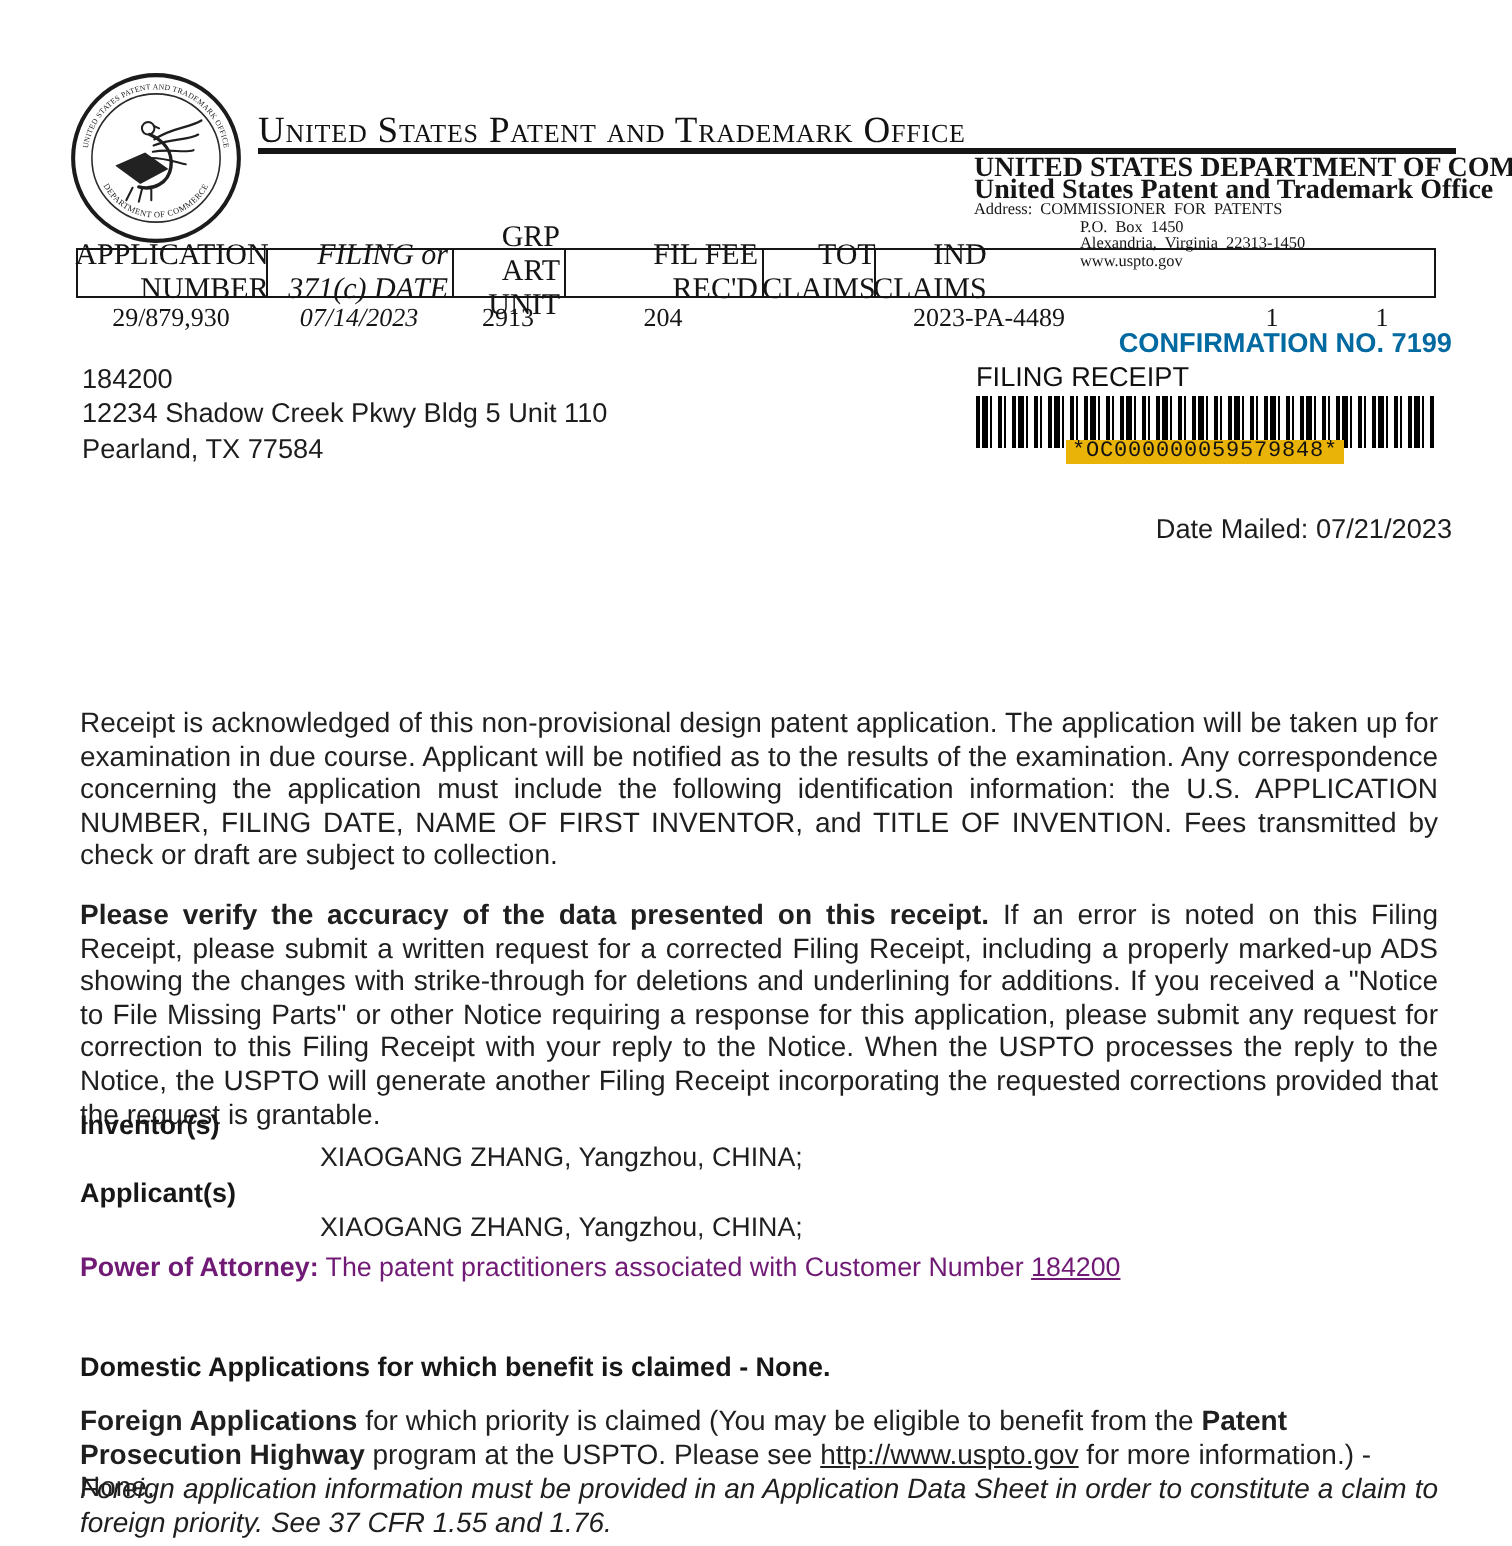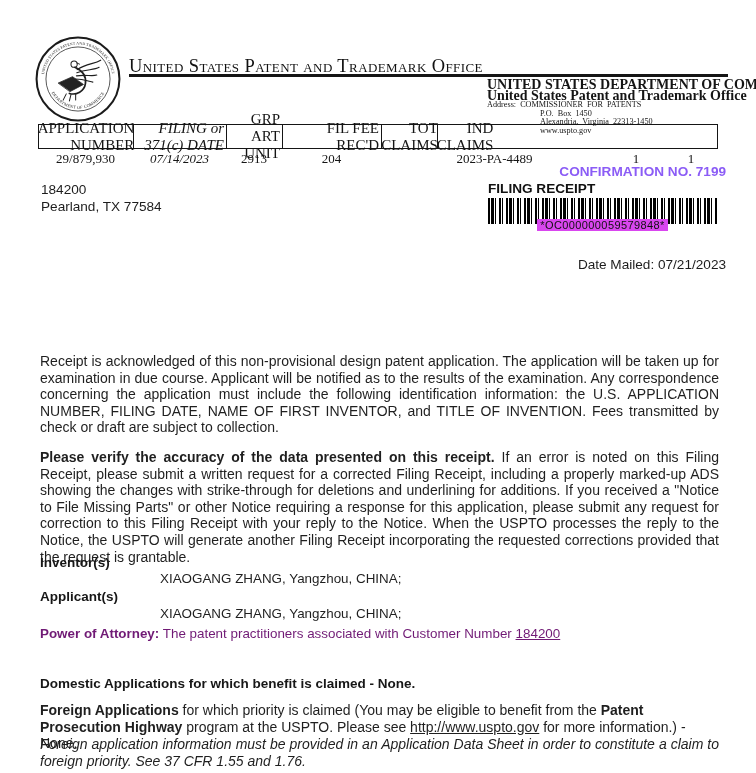--- a/index.html
+++ b/index.html
@@ -25,31 +25,31 @@
   .hcell{
     display:flex;align-items:center;justify-content:center;text-align:right;
     font-size:15px;line-height:1.12;height:23px;box-sizing:border-box;
     border-right:1.5px solid #151515;padding:0 2px;
   }
   .hcell:last-child{border-right:none;}
   .vrow{display:flex;}
   .vcell{box-sizing:border-box;text-align:center;font-size:13px;padding-top:2px;}
   .c0{width:95px;}.c1{width:93px;font-style:italic;}.c2{width:56px;}.c3{width:99px;}.c4{width:227px;}.c5{width:56px;}.c6{width:54px;}
   
-  .confirmation{position:absolute;right:30px;top:164px;font-weight:bold;font-size:13.6px;color:#8b5cf6;}
-  .filing-receipt{position:absolute;left:488px;top:181px;font-weight:bold;font-size:13.6px;color:#111;}
+  .confirmation{position:absolute;right:30px;top:164px;font-weight:bold;font-size:13.6px;color:#0369a1;}
+  .filing-receipt{position:absolute;left:488px;top:181px;font-weight:normal;font-size:13.6px;color:#111;}
   .barcode{
     position:absolute;left:488px;top:198px;width:229px;height:26px;
     background:repeating-linear-gradient(90deg,
       #000 0 2px,#fff 2px 3px,#000 3px 6px,#fff 6px 7px,#000 7px 8px,
       #fff 8px 11px,#000 11px 13px,#fff 13px 14px,#000 14px 15px,#fff 15px 18px);
   }
   .barcode-caption{position:absolute;left:488px;top:215px;width:229px;text-align:center;}
   .barcode-caption span{
-    background:#d946ef;padding:0 3px;font-family:Liberation Sans, sans-serif;
+    background:#eab308;padding:0 3px;font-family:Liberation Mono, monospace;
     font-size:11px;color:#111;letter-spacing:.4px;
   }
   .addressee{position:absolute;left:41px;top:181px;font-size:13.6px;line-height:17.4px;color:#1d1d1d;}
   .date-mailed{position:absolute;right:30px;top:257px;font-size:13.6px;color:#1d1d1d;}
   
   .bodypara{position:absolute;left:40px;width:679px;font-size:14px;line-height:16.6px;text-align:justify;color:#1f1f1f;}
   .p1{top:353px;}
   .p2{top:449px;}
   b,.bold{font-weight:bold;}
   .ital{font-style:italic;}
@@ -130,20 +130,21 @@
     </div>
   </div>
 
   <div class="confirmation">CONFIRMATION NO. 7199</div>
   <div class="filing-receipt">FILING RECEIPT</div>
   <div class="barcode"></div>
   <div class="barcode-caption"><span>*OC000000059579848*</span></div>
 
   <div class="addressee">
     <div>184200</div>
+    <div>12234 Shadow Creek Pkwy Bldg 5 Unit 110</div>
     <div>Pearland, TX 77584</div>
   </div>
 
   <div class="date-mailed">Date Mailed: 07/21/2023</div>
 
   <div class="bodypara p1">Receipt is acknowledged of this non-provisional design patent application. The application will be taken up for examination in due course. Applicant will be notified as to the results of the examination. Any correspondence concerning the application must include the following identification information: the U.S. APPLICATION NUMBER, FILING DATE, NAME OF FIRST INVENTOR, and TITLE OF INVENTION. Fees transmitted by check or draft are subject to collection.</div>
 
   <div class="bodypara p2"><b>Please verify the accuracy of the data presented on this receipt.</b><span> If an error is noted on this Filing Receipt, please submit a written request for a corrected Filing Receipt, including a properly marked-up ADS showing the changes with strike-through for deletions and underlining for additions. If you received a "Notice to File Missing Parts" or other Notice requiring a response for this application, please submit any request for correction to this Filing Receipt with your reply to the Notice. When the USPTO processes the reply to the Notice, the USPTO will generate another Filing Receipt incorporating the requested corrections provided that the request is grantable.</span></div>
 
   <div class="sec-h inv-h">Inventor(s)</div>

